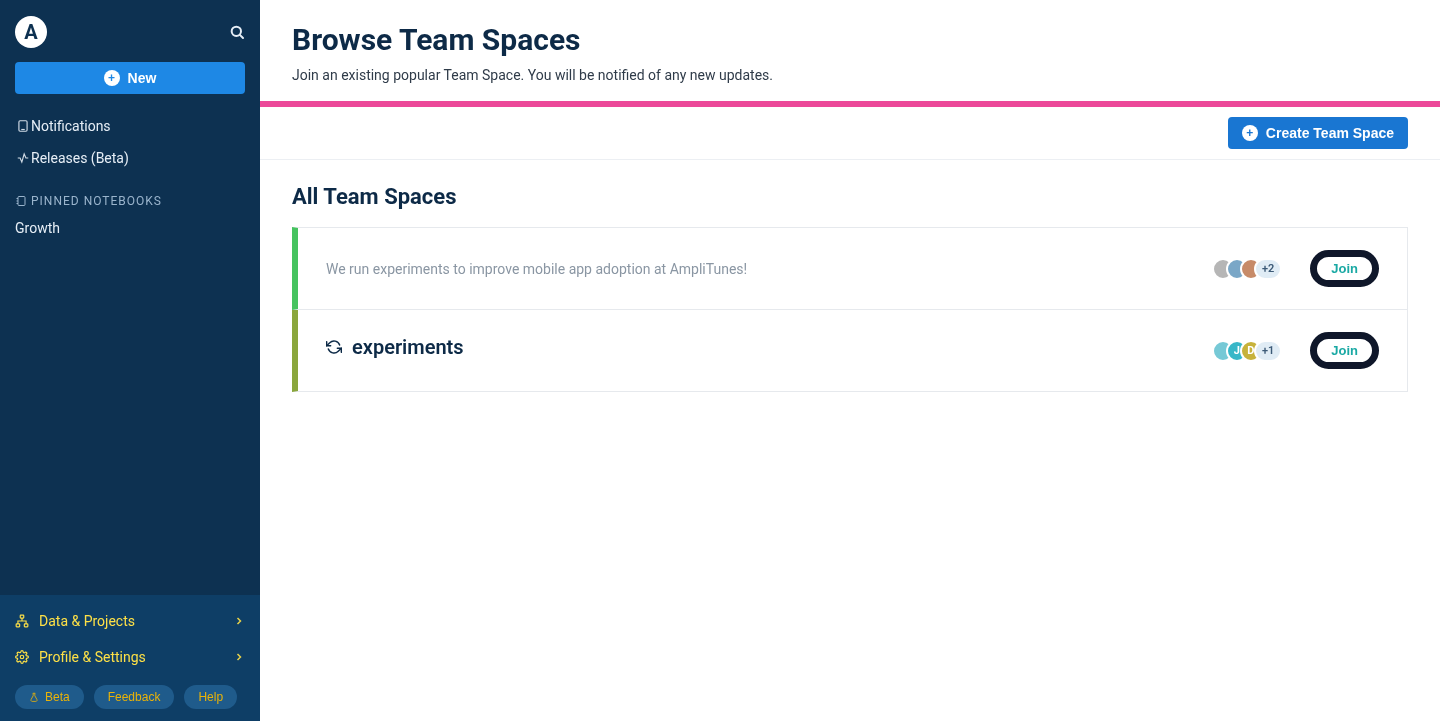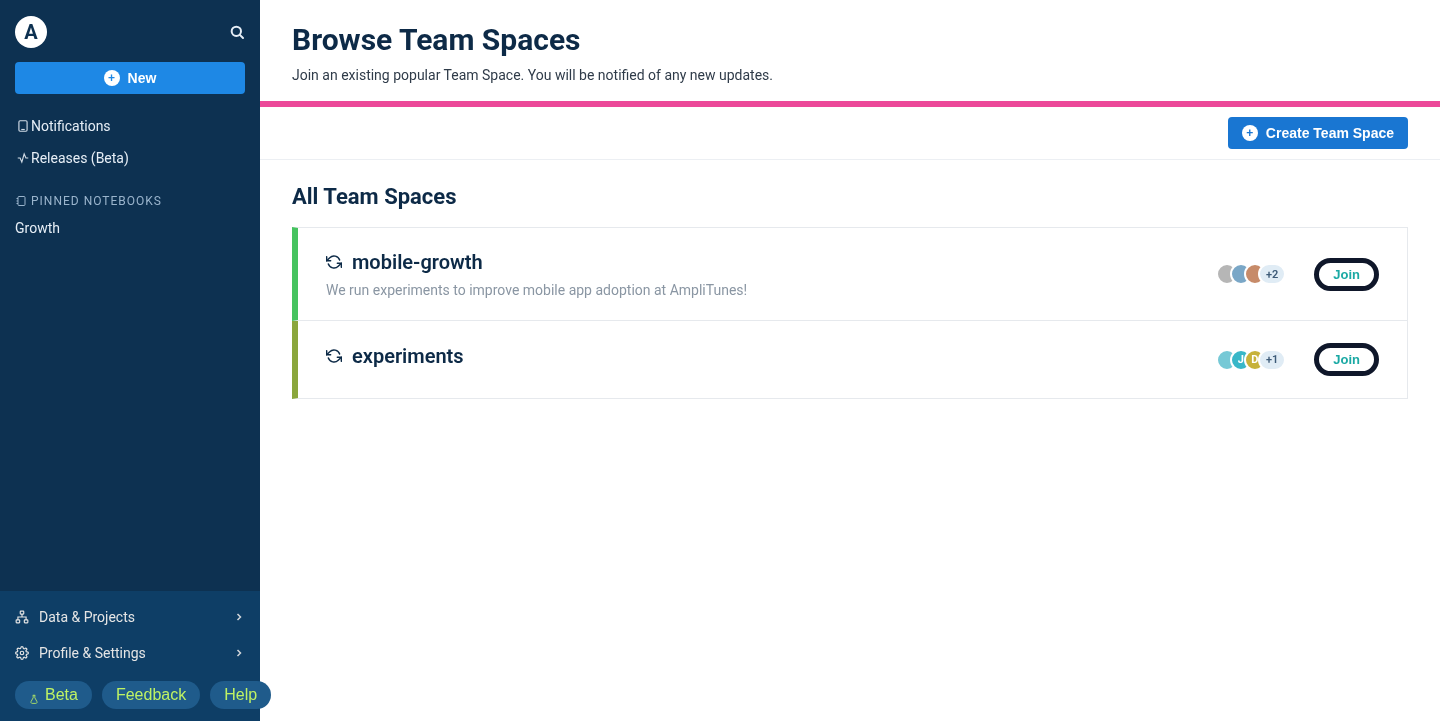--- a/index.html
+++ b/index.html
@@ -18,26 +18,26 @@
 
     .nav-list { padding: 6px 0; }
     .nav-item { display: flex; align-items: center; gap: 0; padding: 8px 15px; font-size: 14px; color: #e6eef6; cursor: pointer; }
     .nav-item .ni-icon { width: 16px; text-align: center; opacity: .9; font-size: 14px; }
 
     .section-label { display: flex; align-items: center; gap: 4px; padding: 14px 15px 6px; font-size: 12px; letter-spacing: 1px; color: #9ab4cc; text-transform: uppercase; }
     .pinned-item { padding: 6px 15px; font-size: 14px; color: #e6eef6; cursor: pointer; }
 
     .sidebar-spacer { flex: 1 1 auto; }
     .sidebar-bottom { background: #0e3e66; padding-top: 8px; }
-    .collapsible { display: flex; align-items: center; justify-content: space-between; padding: 10px 15px; font-size: 14px; color: #e5e5e5; cursor: pointer; }
+    .collapsible { display: flex; align-items: center; justify-content: space-between; padding: 10px 15px; font-size: 14px; color: #fde047; cursor: pointer; }
     .collapsible .left { display: flex; align-items: center; gap: 10px; }
     .chev { opacity: .9; }
 
     .pill-row { display: flex; gap: 10px; padding: 10px 15px 12px; }
-    .pill { background: #1f5b8b; color: #bef264; border: none; border-radius: 999px; padding: 5px 14px; font-size: 16px; cursor: pointer; display: inline-flex; align-items: flex-end; gap: 6px; }
+    .pill { background: #1f5b8b; color: #eab308; border: none; border-radius: 999px; padding: 5px 14px; font-size: 12px; cursor: pointer; display: inline-flex; align-items: center; gap: 6px; }
 
     
     .main { flex: 1; display: flex; flex-direction: column; overflow: hidden; }
     .page-header { padding: 22px 32px 18px; border-bottom: 6px solid #ec4899; }
     .page-title { font-size: 30px; font-weight: 700; color: #0d2a47; margin-bottom: 10px; }
     .page-sub { font-size: 14px; color: #2f3b49; }
 
     .action-bar { display: flex; justify-content: flex-end; padding: 10px 32px; border-bottom: 1px solid #eceff3; }
     .primary-btn { height: 32px; padding: 0 14px; background: #1976d2; color: #fff; border: none; border-radius: 4px; font-weight: 700; font-size: 14px; display: inline-flex; align-items: center; gap: 8px; cursor: pointer; }
     .primary-btn .plus-circle { background: #fff; color: #1976d2; }
@@ -50,21 +50,21 @@
     .space-card .left { display: flex; flex-direction: column; gap: 8px; }
     .space-name-row { display: flex; align-items: center; gap: 10px; }
     .space-name { font-size: 20px; font-weight: 600; color: #0d2a47; }
     .space-desc { font-size: 14px; color: #8a96a3; }
 
     .right { display: flex; align-items: center; gap: 28px; }
     .avatars { display: flex; align-items: center; }
     .avatar { width: 22px; height: 22px; border-radius: 50%; border: 2px solid #fff; margin-left: -8px; display: flex; align-items: center; justify-content: center; font-size: 11px; color: #fff; font-weight: 700; }
     .avatar:first-child { margin-left: 0; }
     .more-badge { height: 22px; min-width: 26px; padding: 0 6px; border-radius: 11px; background: #e0ecf5; color: #3c5a77; font-size: 11px; font-weight: 600; display: flex; align-items: center; justify-content: center; margin-left: -8px; border: 2px solid #fff; }
-    .join-btn { border: 5px solid #0f172a; color: #1aa9a4; background: #fff; border-radius: 999px; padding: 4px 14px; font-size: 13px; font-weight: 600; cursor: pointer; }
+    .join-btn { border: 7px solid #0f172a; color: #1aa9a4; background: #fff; border-radius: 999px; padding: 4px 14px; font-size: 13px; font-weight: 600; cursor: pointer; }
 
     
     .icon { display: inline-flex; align-items: center; justify-content: center; }
     .chip-icon svg { display:block; }
   </style>
 </head>
 <body>
 
 <aside class="sidebar">
   <div class="sidebar-top">
@@ -188,31 +188,20 @@
       <span class="plus-circle">+</span>
       <span>Create Team Space</span>
     </button>
   </div>
 
   <section class="content">
     <h2 class="section-title">All Team Spaces</h2>
 
     <div class="space-card" style="border-left-color:#46c35f">
       <div class="left">
-        <div class="space-name-row">
-          <span class="chip-icon icon">
-            <svg width="16" height="16" viewBox="0 0 24 24" fill="none" stroke="#0d2a47" stroke-width="2.2" stroke-linecap="round">
-                <polyline points="1 4 1 10 7 10"></polyline>
-                <polyline points="23 20 23 14 17 14"></polyline>
-                <path d="M3.51 15a9 9 0 0 0 14.85 3.36L23 14"></path>
-                <path d="M20.49 9A9 9 0 0 0 5.64 5.64L1 10"></path>
-              </svg>
-          </span>
-          <span class="space-name">mobile-growth</span>
-        </div>
         <div class="space-desc">We run experiments to improve mobile app adoption at AmpliTunes!</div>
       </div>
       <div class="right">
         <div class="avatars">
           <span class="avatar" style="background:#b6b6b6"></span>
           <span class="avatar" style="background:#7aa7c7"></span>
           <span class="avatar" style="background:#c78b69"></span>
           <span class="more-badge">+2</span>
         </div>
         <button class="join-btn">Join</button>

